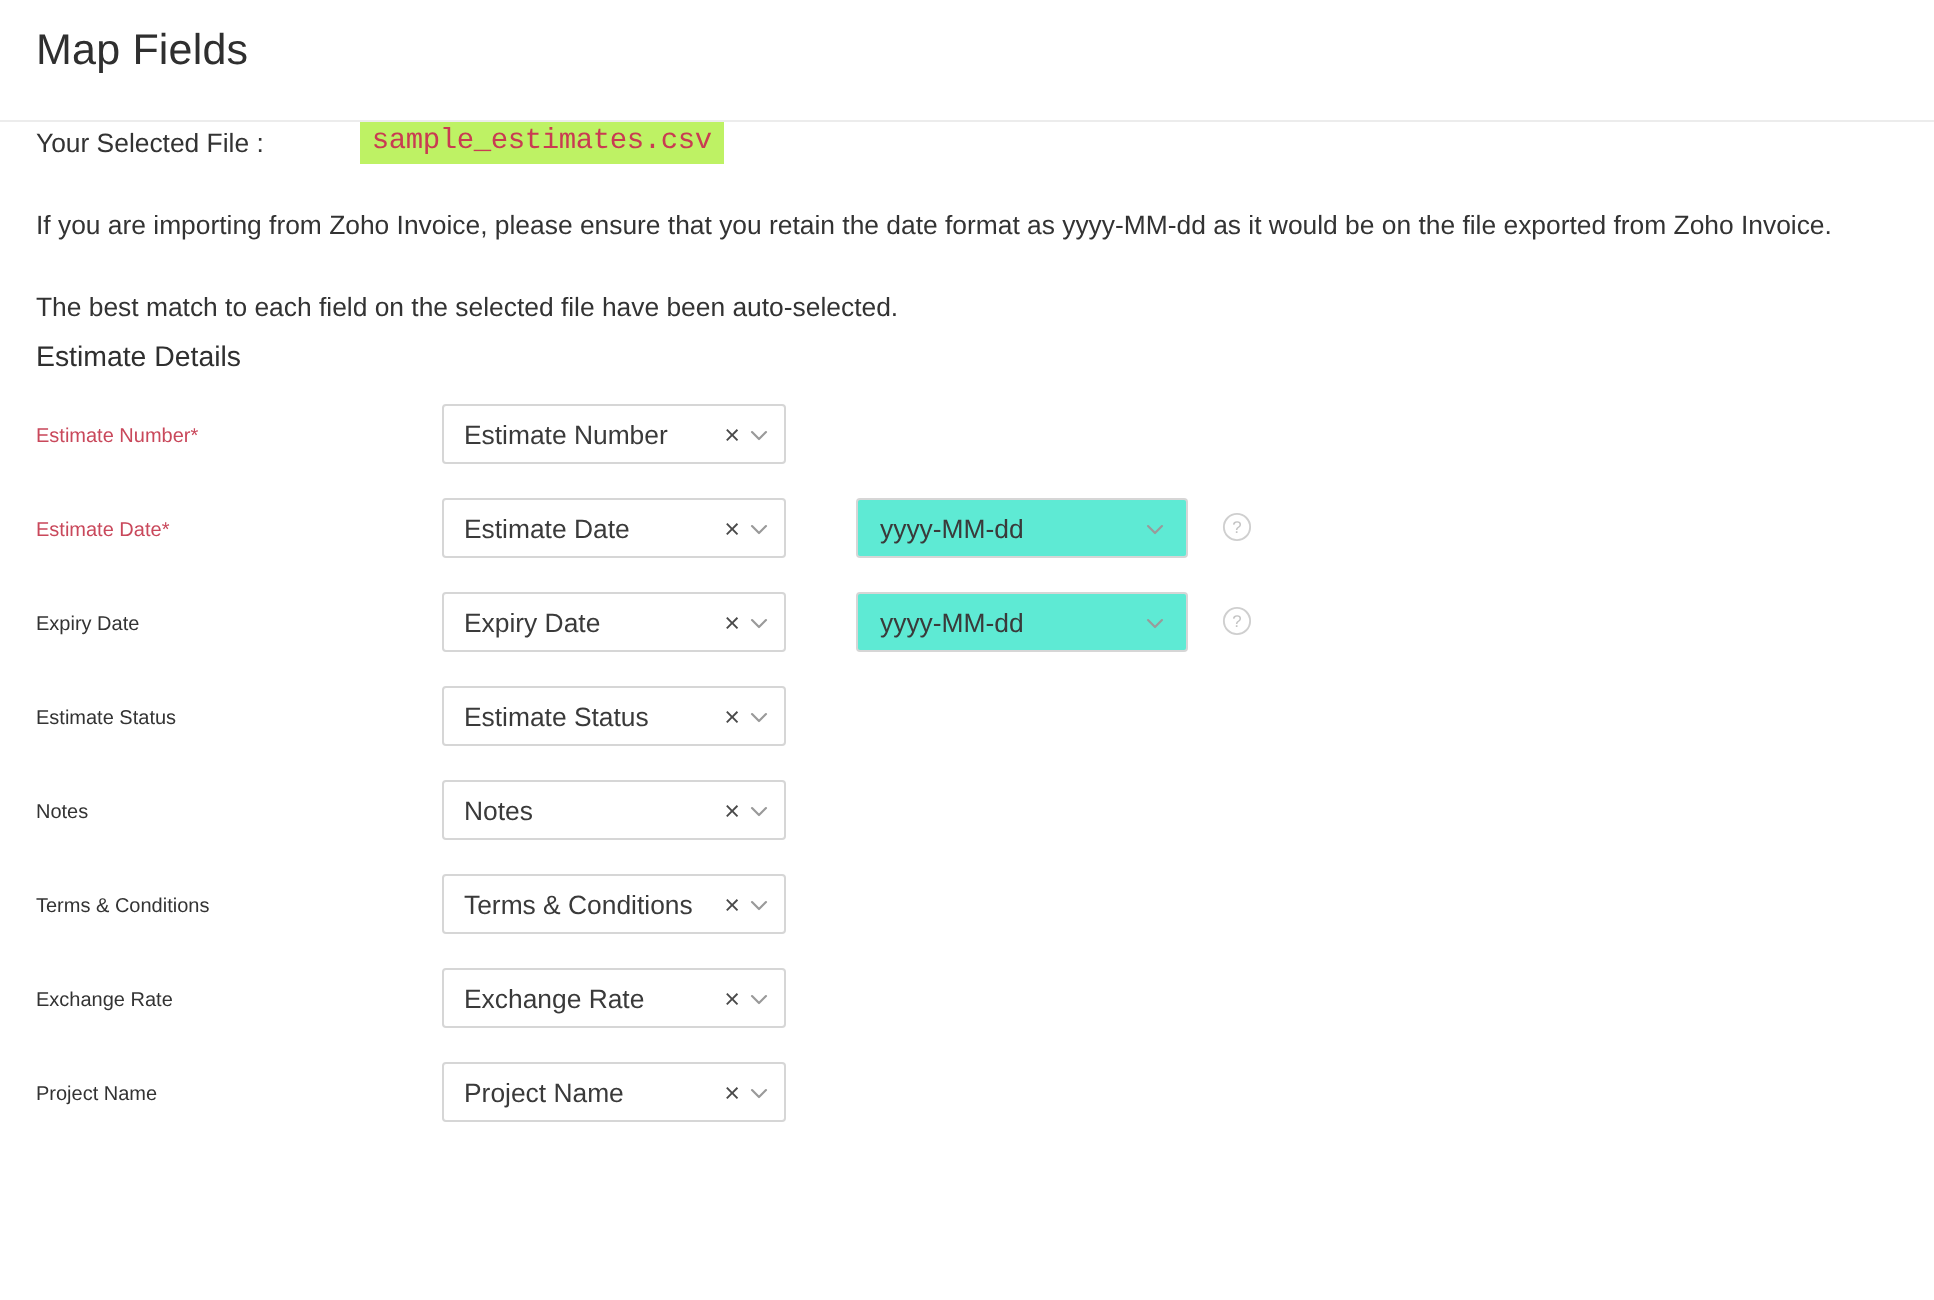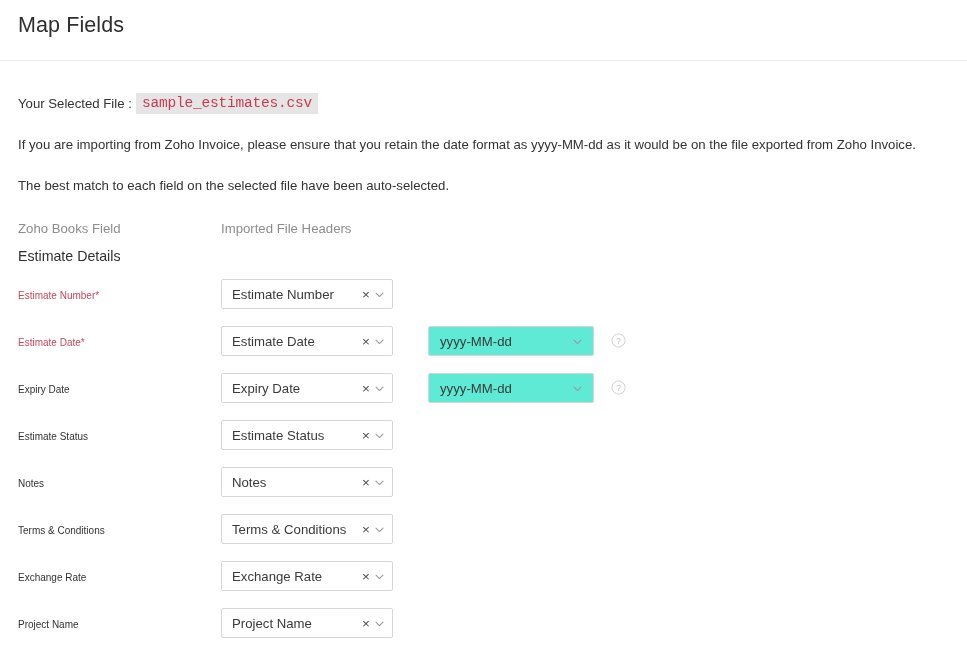--- a/index.html
+++ b/index.html
@@ -37,33 +37,33 @@
   }
 
   
   .body {
     padding: 0 0 0 18px;
   }
 
   .file-line {
     display: flex;
     align-items: center;
-    margin-top: 32px;
     height: 20px;
+    gap: 44px;
   }
   .file-line-label {
     font-size: 13.2px;
     color: #333333;
     white-space: pre;
   }
   .file-name {
     font-family: "Liberation Mono", "DejaVu Sans Mono", monospace;
     font-size: 14.5px;
     color: #c93b52;
-    background: #e5e5e5;
+    background: #bef264;
     padding: 2px 6px 3px 6px;
     margin-left: 4px;
     letter-spacing: -0.2px;
   }
 
   .note {
     font-size: 13.2px;
     color: #333333;
     margin-top: 24px;
     line-height: 1.3;
@@ -189,24 +189,20 @@
   <div class="body">
 
     <div class="file-line">
       <span class="file-line-label">Your Selected File :</span>
       <span class="file-name">sample_estimates.csv</span>
     </div>
 
     <div class="note second">If you are importing from Zoho Invoice, please ensure that you retain the date format as yyyy-MM-dd as it would be on the file exported from Zoho Invoice.</div>
     <div class="note">The best match to each field on the selected file have been auto-selected.</div>
 
-    <div class="col-headers">
-      <div class="col-head zoho">Zoho Books Field</div>
-      <div class="col-head imported">Imported File Headers</div>
-    </div>
 
     <div class="section-title">Estimate Details</div>
 
     <div class="rows" id="rows-container">
         <div class="row">
           <div class="row-label required">Estimate Number<span class="star">*</span></div>
           <div class="sel">
             <span class="sel-text">Estimate Number</span>
             <span class="clear-x">×</span>
             <span class="caret">

